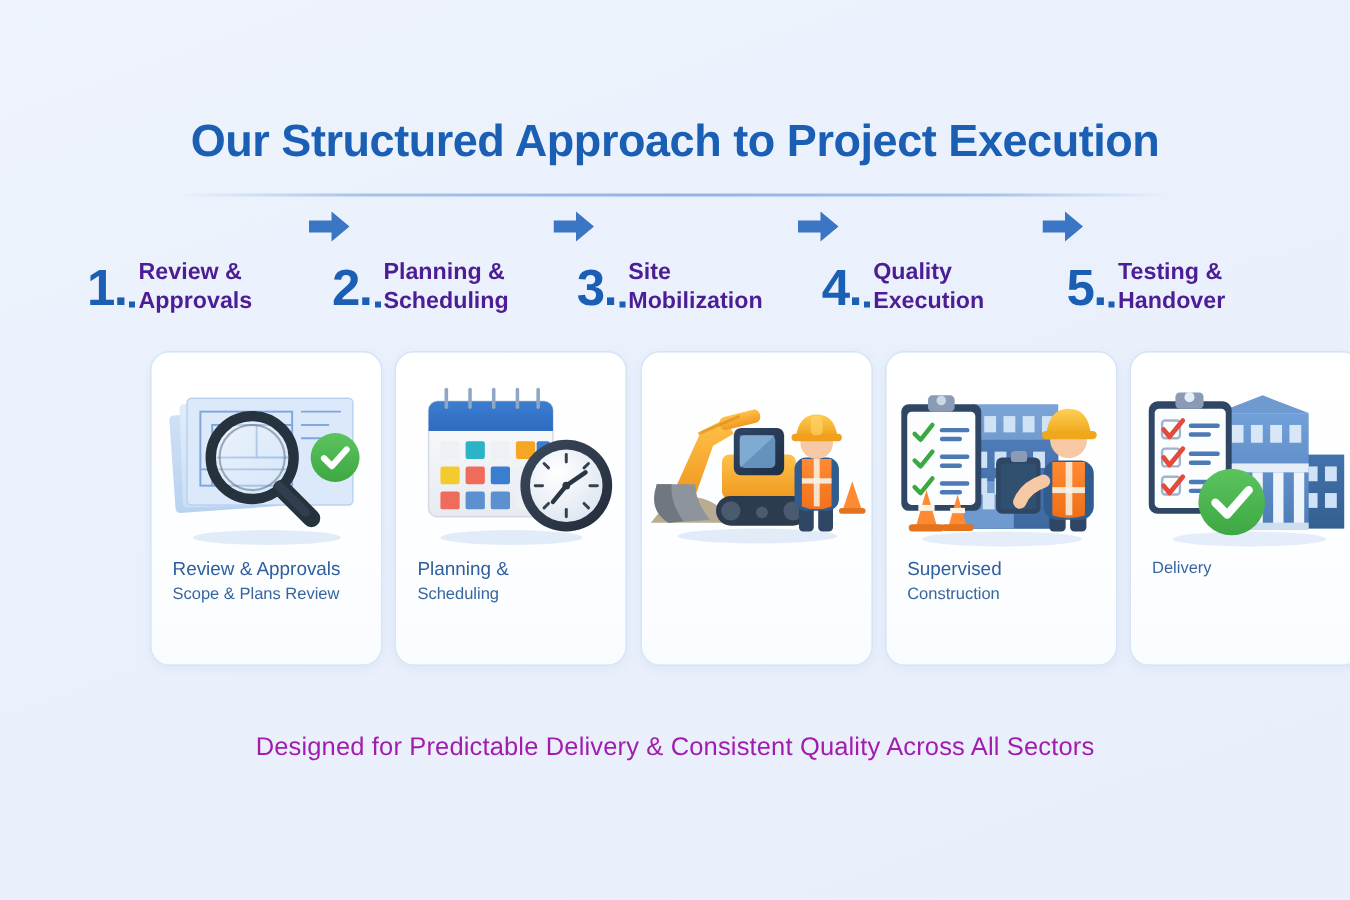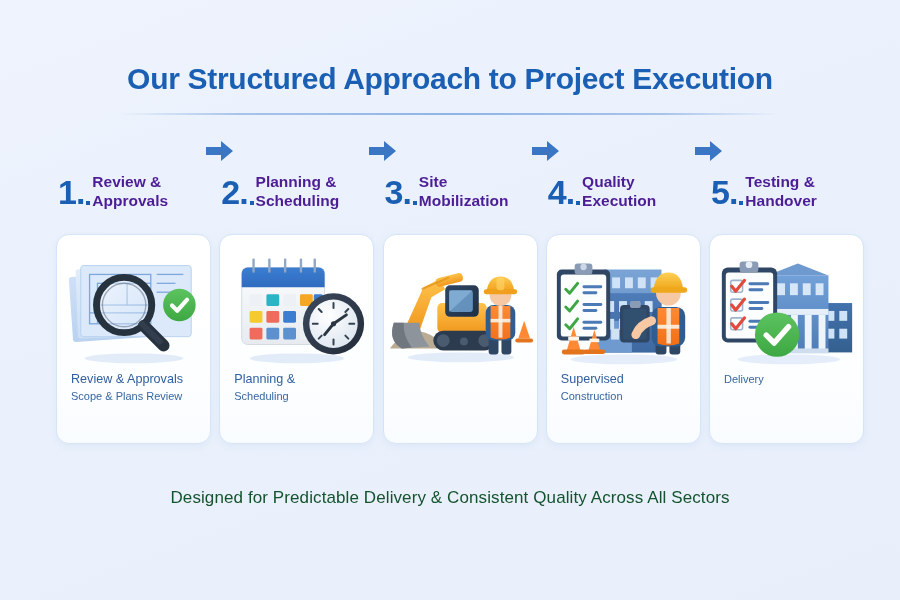--- a/index.html
+++ b/index.html
@@ -29,21 +29,21 @@
     width: 900px;
     text-align: center;
   }
   .main-title {
     font-family: "Liberation Sans", sans-serif;
     font-size: 30px;
     font-weight: bold;
     color: #1a5fb4;
     letter-spacing: -0.3px;
     line-height: 1.15;
-    margin: 0;
+    margin: 16px;
   }
   .title-rule {
     margin: 16px auto 0 auto;
     width: 660px;
     height: 2px;
     background: linear-gradient(90deg, rgba(163,193,235,0) 0%, #a7c3ea 18%, #8fb4e6 50%, #a7c3ea 82%, rgba(163,193,235,0) 100%);
   }
 
   
   .steps {
@@ -99,20 +99,21 @@
   .card {
     position: relative;
     width: 155px;
     height: 210px;
     box-sizing: border-box;
     background: linear-gradient(180deg, #ffffff 0%, #fdfeff 60%, #f9fcff 100%);
     border: 1.5px solid #d6e4f7;
     border-radius: 13px;
     box-shadow: 0 2px 7px rgba(110,150,205,0.10);
     overflow: hidden;
+    margin-left: 44px;
   }
   .art {
     position: absolute;
     top: 6px;
     left: 0;
     width: 100%;
     height: 132px;
   }
   .art svg { display: block; width: 100%; height: 100%; }
 
@@ -152,21 +153,21 @@
   
   .footer {
     position: absolute;
     top: 488px;
     left: 0;
     width: 900px;
     text-align: center;
   }
   .footer-text {
     font-size: 17px;
-    color: #14532d;
+    color: #a21caf;
     letter-spacing: 0.1px;
   }
 </style>
 </head>
 <body>
 
 <div id="infographic">
 
   <div class="title-block">
     <h1 class="main-title">Our Structured Approach to Project Execution</h1>

